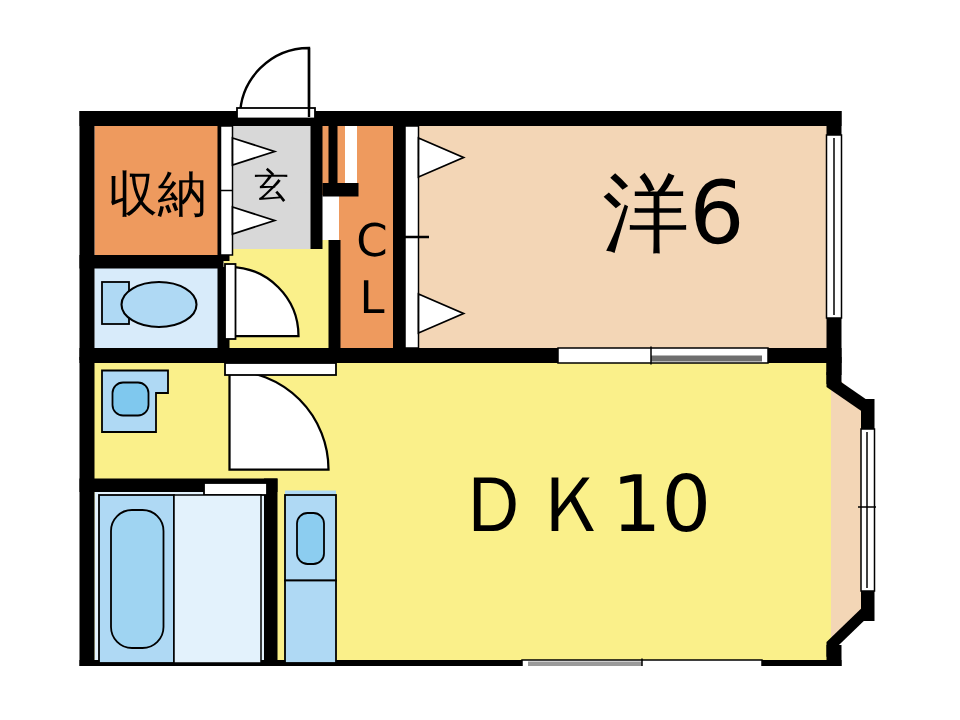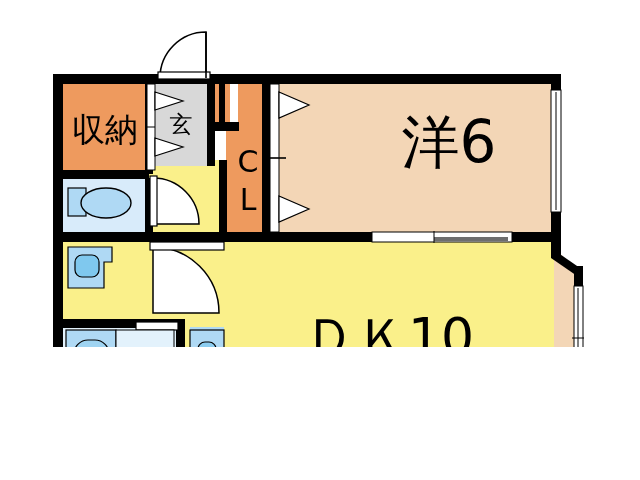--- a/index.html
+++ b/index.html
@@ -7,21 +7,21 @@
     margin: 0;
     padding: 0;
     background: #ffffff;
   }
   body {
     font-family: "Liberation Sans", sans-serif;
   }
   #plan-root {
     position: relative;
     width: 640px;
-    height: 347px;
+    height: 444px;
     background: #ffffff;
     overflow: hidden;
   }
   #plan-svg {
     display: block;
     width: 640px;
     height: 480px;
   }
   .rm-label {
     font-family: "DejaVu Sans", "Liberation Sans", sans-serif;

